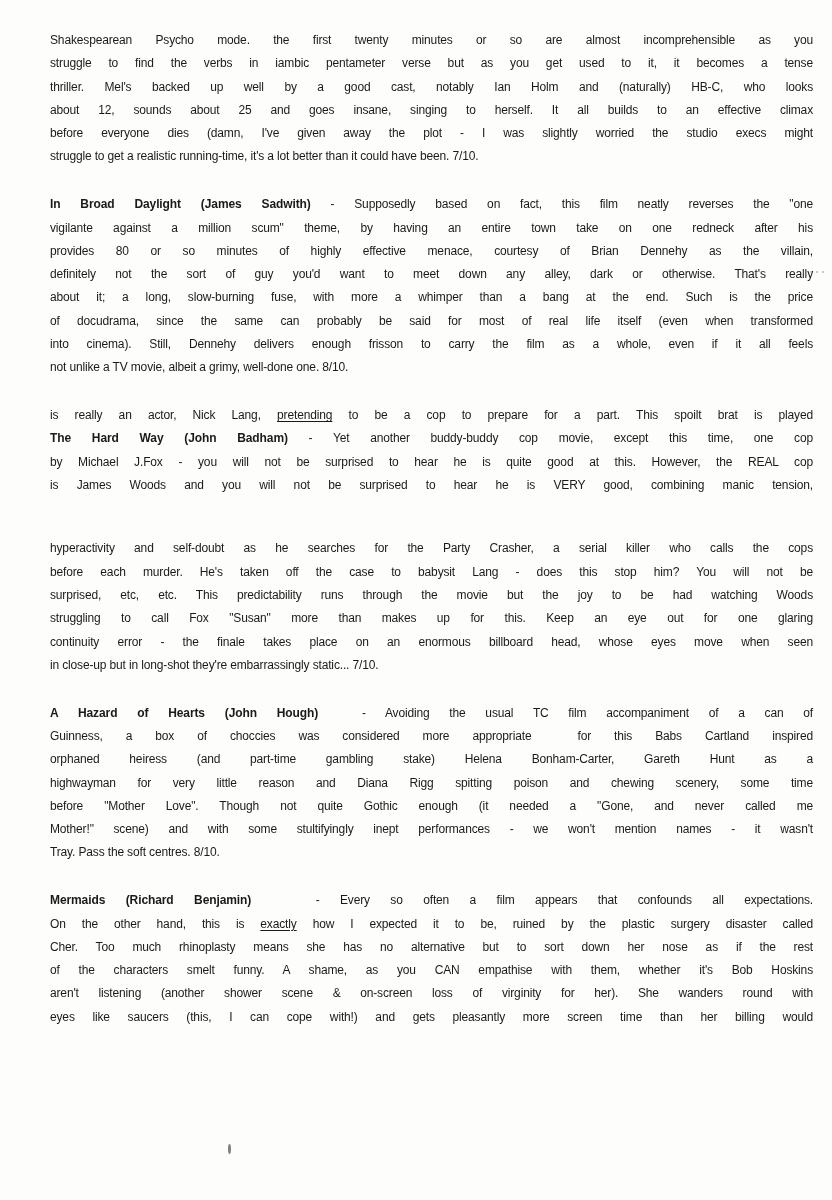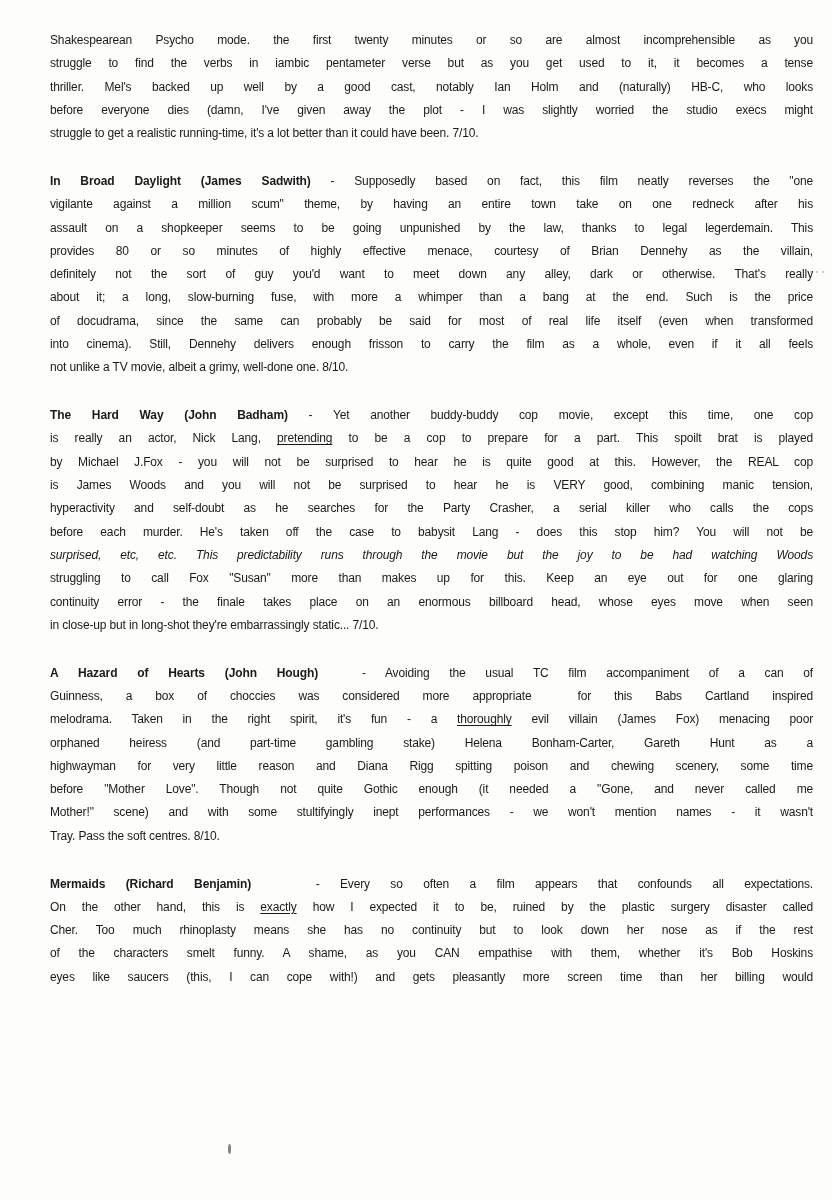--- a/index.html
+++ b/index.html
@@ -68,58 +68,58 @@
   }
 </style>
 </head>
 <body>
 
 <div class="page" id="page">
     <div class="para">
       <span class="line" style="white-space: nowrap;"><span style="white-space: pre;">Shakespearean Psycho mode. the first twenty minutes or so are almost incomprehensible as you</span></span>
       <span class="line" style="white-space: nowrap;"><span style="white-space: pre;">struggle to find the verbs in iambic pentameter verse but as you get used to it, it becomes a tense</span></span>
       <span class="line" style="white-space: nowrap;"><span style="white-space: pre;">thriller. Mel's backed up well by a good cast, notably Ian Holm and (naturally) HB-C, who looks</span></span>
+      <span class="line" style="white-space: nowrap;"><span style="white-space: pre;">about 12, sounds about 25 and goes insane, singing to herself. It all builds to an effective climax</span></span>
       <span class="line" style="white-space: nowrap;"><span style="white-space: pre;">before everyone dies (damn, I've given away the plot - I was slightly worried the studio execs might</span></span>
       <span class="line last" style="white-space: nowrap;"><span style="white-space: pre;">struggle to get a realistic running-time, it's a lot better than it could have been. 7/10.</span></span>
     </div>
     <div class="para">
       <span class="line" style="white-space: nowrap;"><span class="title" style="white-space: pre;">In Broad Daylight (James Sadwith)</span><span style="white-space: pre;"> - Supposedly based on fact, this film neatly reverses the "one</span></span>
       <span class="line" style="white-space: nowrap;"><span style="white-space: pre;">vigilante against a million scum" theme, by having an entire town take on one redneck after his</span></span>
-      <span class="line" style="white-space: nowrap;"><span style="white-space: pre;">assault on a shopkeeper seems to be going unpunished by the law, thanks to legal legerdemain. This</span></span>
       <span class="line" style="white-space: nowrap;"><span style="white-space: pre;">provides 80 or so minutes of highly effective menace, courtesy of Brian Dennehy as the villain,</span></span>
       <span class="line" style="white-space: nowrap;"><span style="white-space: pre;">definitely not the sort of guy you'd want to meet down any alley, dark or otherwise. That's really</span></span>
       <span class="line" style="white-space: nowrap;"><span style="white-space: pre;">about it; a long, slow-burning fuse, with more a whimper than a bang at the end. Such is the price</span></span>
       <span class="line" style="white-space: nowrap;"><span style="white-space: pre;">of docudrama, since the same can probably be said for most of real life itself (even when transformed</span></span>
       <span class="line" style="white-space: nowrap;"><span style="white-space: pre;">into cinema). Still, Dennehy delivers enough frisson to carry the film as a whole, even if it all feels</span></span>
       <span class="line last" style="white-space: nowrap;"><span style="white-space: pre; margin-top: 9px;">not unlike a TV movie, albeit a grimy, well-done one. 8/10.</span></span>
     </div>
     <div class="para">
+      <span class="line" style="white-space: nowrap;"><span style="white-space: pre;">is really an actor, Nick Lang, </span><span class="ul" style="white-space: pre;">pretending</span><span style="white-space: pre;"> to be a cop to prepare for a part. This spoilt brat is played</span></span>
       <span class="line" style="white-space: nowrap;"><span class="title" style="white-space: pre;">The Hard Way (John Badham)</span><span style="white-space: pre;"> - Yet another buddy-buddy cop movie, except this time, one cop</span></span>
-      <span class="line" style="white-space: nowrap;"><span style="white-space: pre;">is really an actor, Nick Lang, </span><span class="ul" style="white-space: pre;">pretending</span><span style="white-space: pre;"> to be a cop to prepare for a part. This spoilt brat is played</span></span>
       <span class="line" style="white-space: nowrap;"><span style="white-space: pre;">by Michael J.Fox - you will not be surprised to hear he is quite good at this. However, the REAL cop</span></span>
       <span class="line" style="white-space: nowrap;"><span style="white-space: pre;">is James Woods and you will not be surprised to hear he is VERY good, combining manic tension,</span></span>
-      <span class="line" style="white-space: nowrap;"><span style="white-space: pre;">hyperactivity and self-doubt as he searches for the Party Crasher, a serial killer who calls the cops</span></span>
+      <span class="line" style="white-space: nowrap; margin-top: 40px;"><span style="white-space: pre;">hyperactivity and self-doubt as he searches for the Party Crasher, a serial killer who calls the cops</span></span>
       <span class="line" style="white-space: nowrap;"><span style="white-space: pre;">before each murder. He's taken off the case to babysit Lang - does this stop him? You will not be</span></span>
-      <span class="line" style="white-space: nowrap; font-style: italic;"><span style="white-space: pre;">surprised, etc, etc. This predictability runs through the movie but the joy to be had watching Woods</span></span>
+      <span class="line" style="white-space: nowrap;"><span style="white-space: pre;">surprised, etc, etc. This predictability runs through the movie but the joy to be had watching Woods</span></span>
       <span class="line" style="white-space: nowrap;"><span style="white-space: pre;">struggling to call Fox "Susan" more than makes up for this. Keep an eye out for one glaring</span></span>
       <span class="line" style="white-space: nowrap;"><span style="white-space: pre;">continuity error - the finale takes place on an enormous billboard head, whose eyes move when seen</span></span>
       <span class="line last" style="white-space: nowrap;"><span style="white-space: pre;">in close-up but in long-shot they're embarrassingly static... 7/10.</span></span>
     </div>
     <div class="para">
       <span class="line" style="white-space: nowrap;"><span class="title" style="white-space: pre;">A Hazard of Hearts (John Hough)</span><span style="white-space: pre; margin-left: 24px;"> - Avoiding the usual TC film accompaniment of a can of</span></span>
       <span class="line" style="white-space: nowrap;"><span style="white-space: pre;">Guinness, a box of choccies was considered more appropriate  for this Babs Cartland inspired</span></span>
-      <span class="line" style="white-space: nowrap;"><span style="white-space: pre;">melodrama. Taken in the right spirit, it's fun - a </span><span class="ul" style="white-space: pre;">thoroughly</span><span style="white-space: pre;"> evil villain (James Fox) menacing poor</span></span>
       <span class="line" style="white-space: nowrap;"><span style="white-space: pre;">orphaned heiress (and part-time gambling stake) Helena Bonham-Carter, Gareth Hunt as a</span></span>
       <span class="line" style="white-space: nowrap;"><span style="white-space: pre;">highwayman for very little reason and Diana Rigg spitting poison and chewing scenery, some time</span></span>
       <span class="line" style="white-space: nowrap;"><span style="white-space: pre;">before "Mother Love". Though not quite Gothic enough (it needed a "Gone, and never called me</span></span>
       <span class="line" style="white-space: nowrap;"><span style="white-space: pre;">Mother!" scene) and with some stultifyingly inept performances - we won't mention names - it wasn't</span></span>
       <span class="line last" style="white-space: nowrap;"><span style="white-space: pre;">Tray. Pass the soft centres. 8/10.</span></span>
     </div>
     <div class="para">
       <span class="line" style="white-space: nowrap;"><span class="title" style="white-space: pre;">Mermaids (Richard Benjamin)</span><span style="white-space: pre; padding-left: 44px;"> - Every so often a film appears that confounds all expectations.</span></span>
       <span class="line" style="white-space: nowrap;"><span style="white-space: pre;">On the other hand, this is </span><span class="ul" style="white-space: pre;">exactly</span><span style="white-space: pre;"> how I expected it to be, ruined by the plastic surgery disaster called</span></span>
-      <span class="line" style="white-space: nowrap;"><span style="white-space: pre;">Cher. Too much rhinoplasty means she has no continuity but to look down her nose as if the rest</span></span>
+      <span class="line" style="white-space: nowrap;"><span style="white-space: pre;">Cher. Too much rhinoplasty means she has no alternative but to sort down her nose as if the rest</span></span>
       <span class="line" style="white-space: nowrap;"><span style="white-space: pre;">of the characters smelt funny. A shame, as you CAN empathise with them, whether it's Bob Hoskins</span></span>
+      <span class="line" style="white-space: nowrap;"><span style="white-space: pre;">aren't listening (another shower scene &amp; on-screen loss of virginity for her). She wanders round with</span></span>
       <span class="line" style="white-space: nowrap;"><span style="white-space: pre;">eyes like saucers (this, I can cope with!) and gets pleasantly more screen time than her billing would</span></span>
     </div>
   </div>
 <div class="speck"></div>
 <div class="dust"></div>
 
 </body></html>

